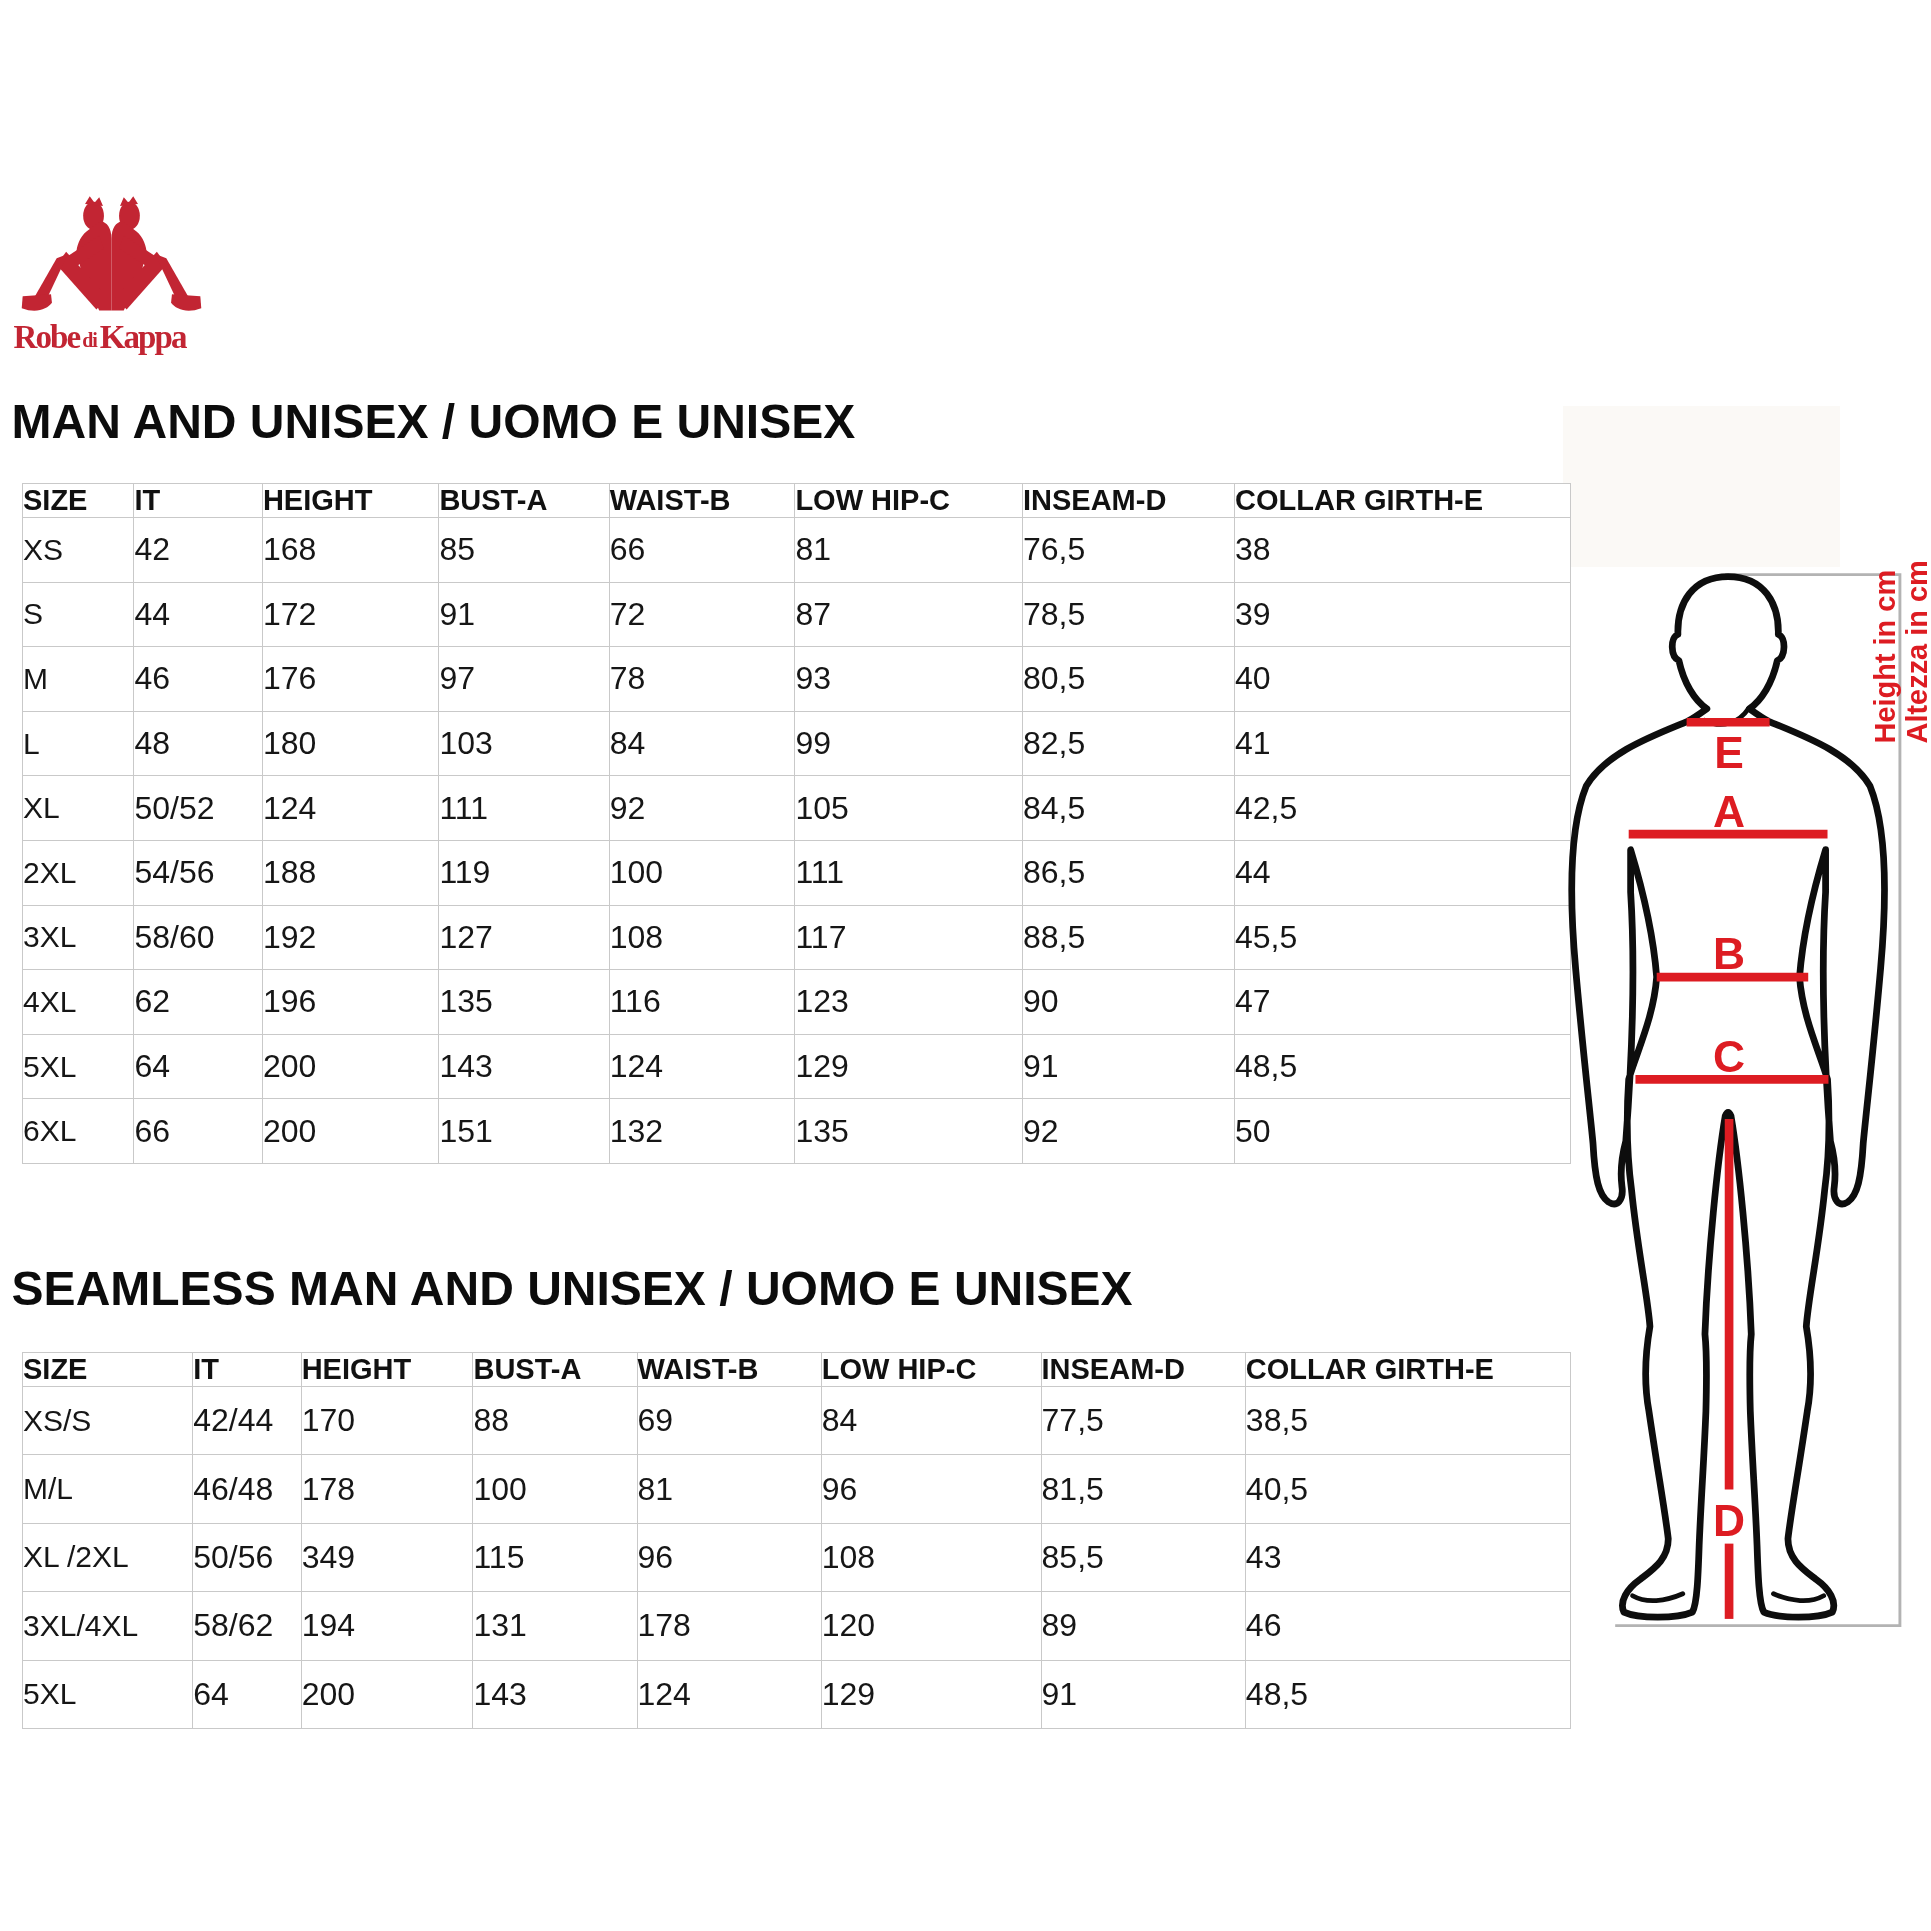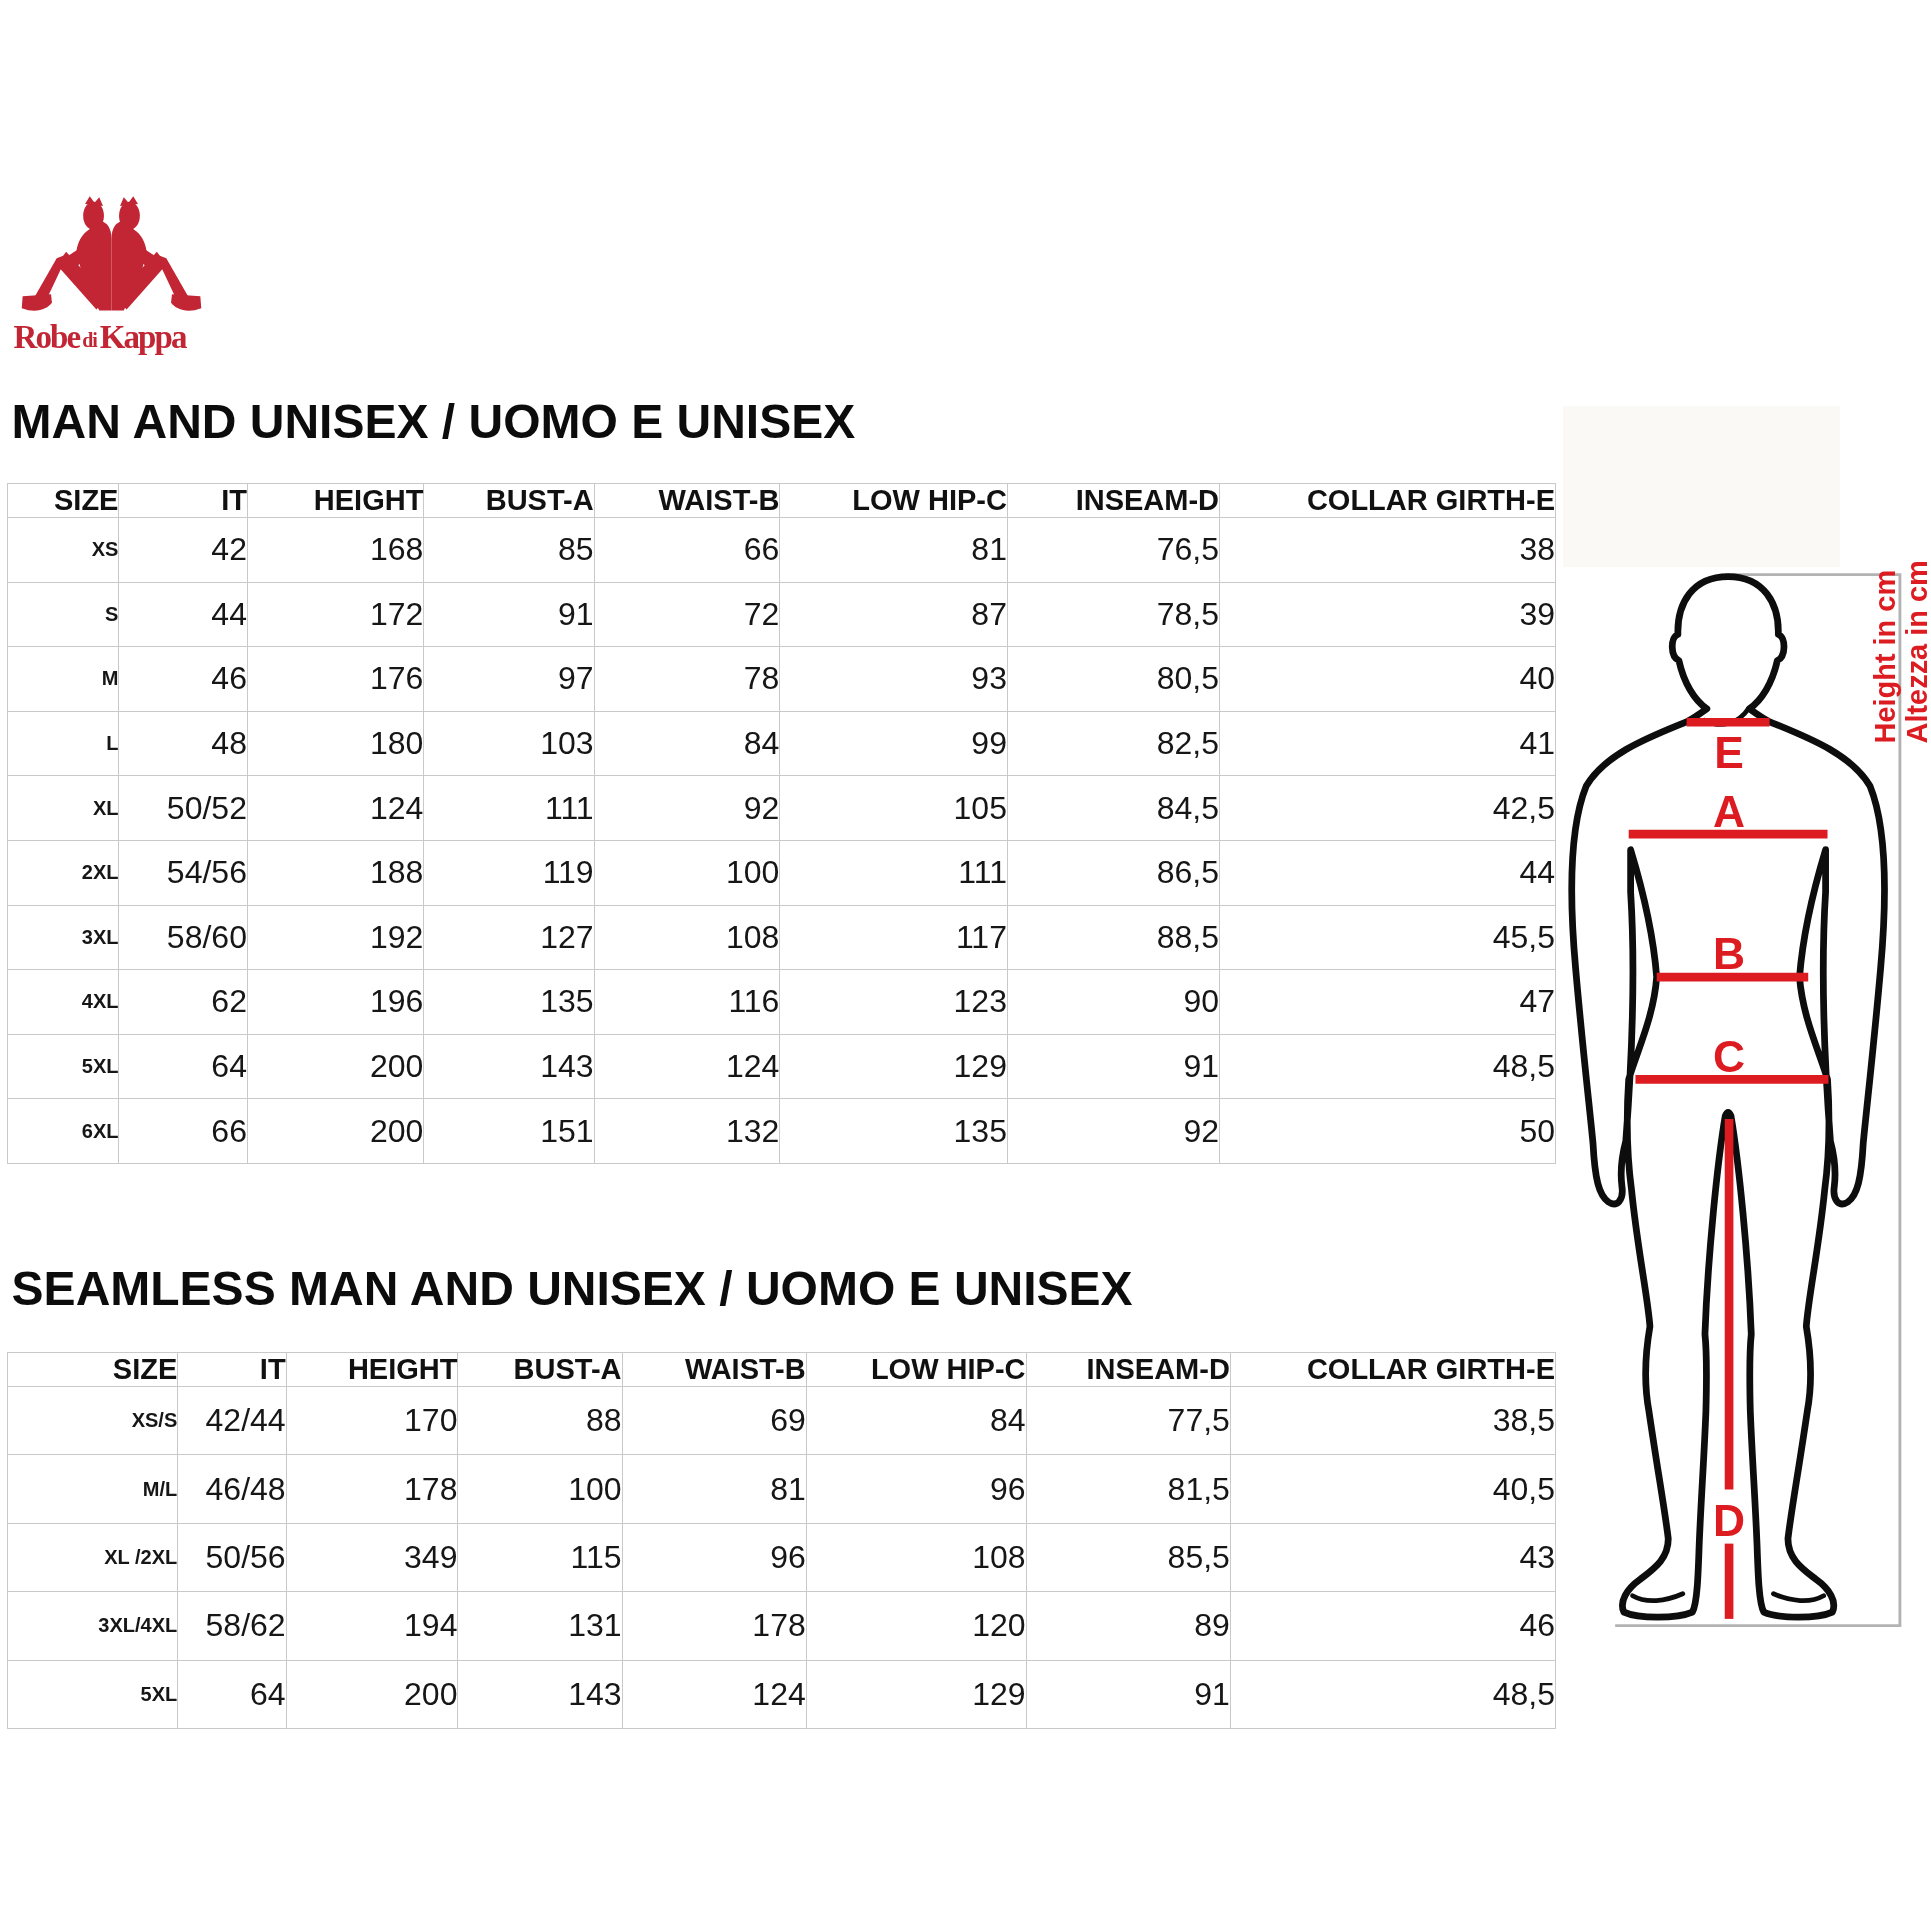--- a/index.html
+++ b/index.html
@@ -7,28 +7,28 @@
   .page{position:absolute;inset:0;background:#ffffff;overflow:hidden;padding-left:12px;}
   .bg-patch{position:absolute;left:1563px;top:406px;width:277px;height:161px;background:#fbf9f6;}
   .logo{position:absolute;left:17.4px;top:193px;width:203px;}
   .wordmark{position:absolute;left:13.5px;top:319px;width:212px;font-family:"Liberation Serif",serif;
             font-weight:bold;font-size:33px;letter-spacing:-1.9px;white-space:nowrap;}
   .wordmark .di{font-size:20px;letter-spacing:-1px;padding:0 2.9px;position:relative;top:-1px;}
   .section-title{position:absolute;left:11.6px;font-size:48px;font-weight:bold;color:#0c0c0c;
                  letter-spacing:0px;white-space:nowrap;}
   #title-man{top:394px;}
   #title-seamless{top:1261px;}
-  table.size-table{position:absolute;left:7px;width:1549px;border-collapse:collapse;table-layout:fixed;
-                   text-align:right;color:#161616;background:#fff;}
+  table.size-table{position:absolute;left:22px;width:1549px;border-collapse:collapse;table-layout:fixed;
+                   text-align:left;color:#161616;background:#fff;}
   #table-man{top:483px;height:681px;}
   #table-seamless{top:1352px;height:377px;}
   .size-table th,.size-table td{border:1.9px solid #c9c9c9;padding:0;vertical-align:middle;}
   .size-table th{font-size:29px;font-weight:bold;color:#111;}
   .size-table td{font-size:32px;font-weight:normal;}
-  .size-table td.size-cell{font-weight:bold;font-size:20px;}
+  .size-table td.size-cell{font-weight:normal;font-size:30px;}
   .diagram{position:absolute;left:1559px;top:563px;width:372px;height:1081px;}
   .diagram svg{overflow:visible;}
 </style>
 </head>
 <body>
 
 <div class="page">
 
   <div class="bg-patch"></div>
 

